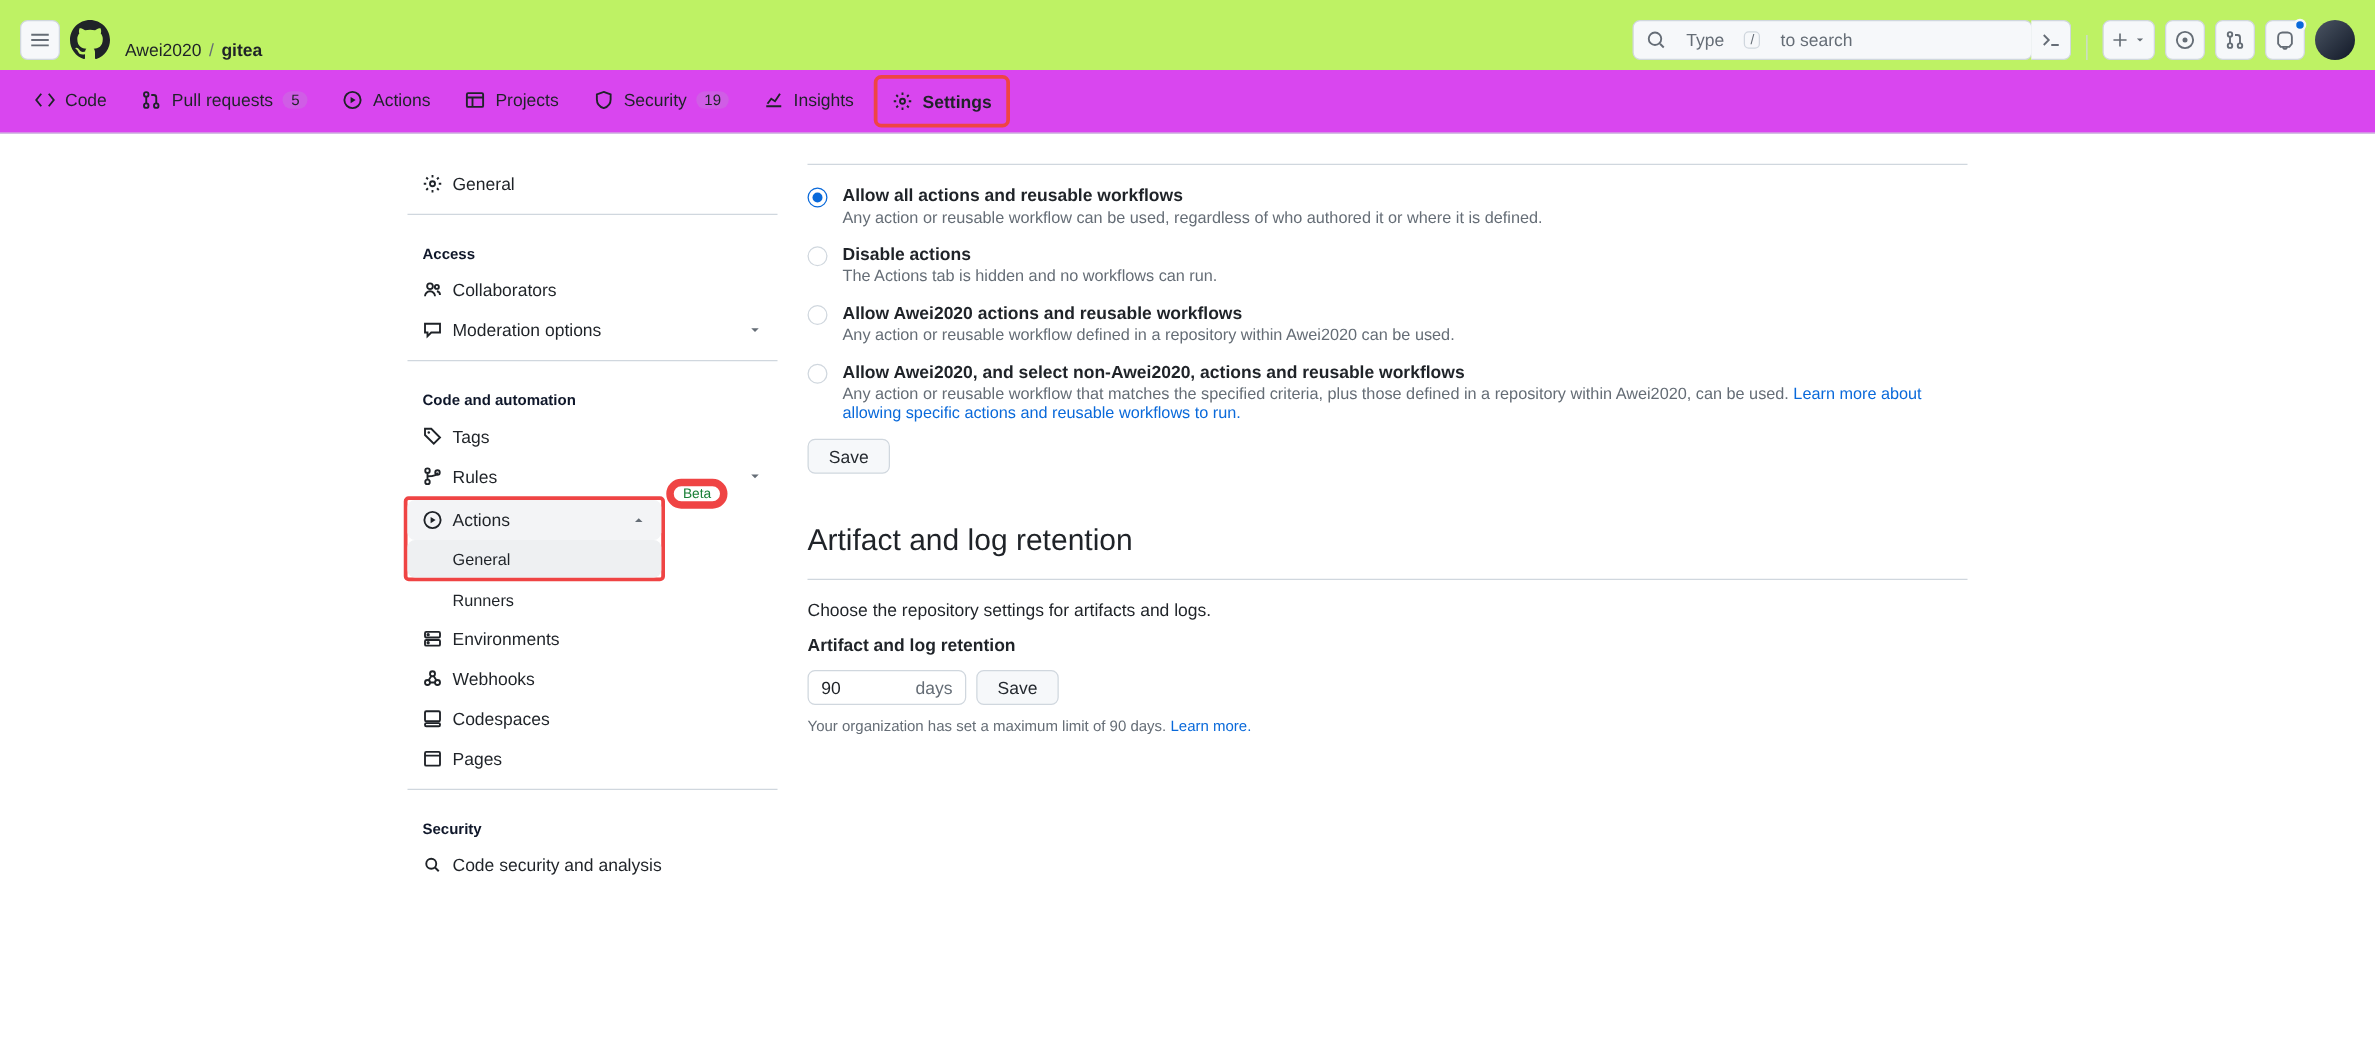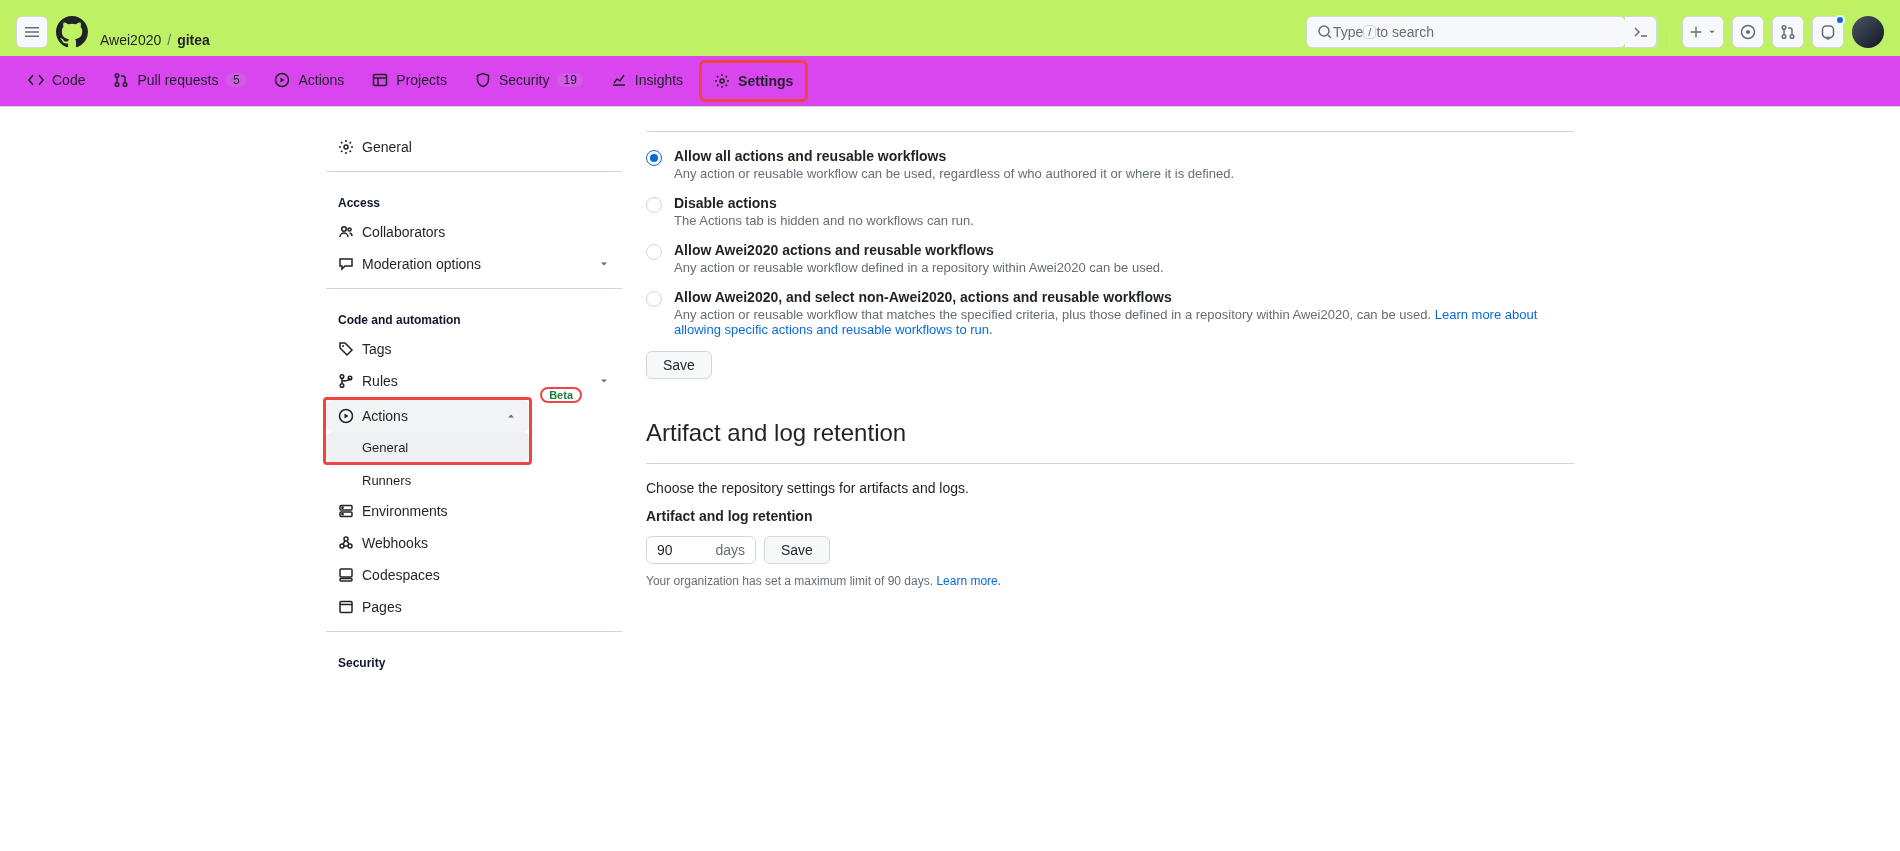--- a/index.html
+++ b/index.html
@@ -33,21 +33,21 @@
     color: #1f2328;
     display: inline-flex; align-items: center; justify-content: center;
     cursor: pointer;
   }
   .breadcrumb { display: flex; align-items: center; gap: 6px; margin-left: 4px; font-size: 14px; }
   .breadcrumb a { color: #1f2328; text-decoration: none; cursor: pointer; }
   .breadcrumb .sep { color: #656d76; }
   .breadcrumb .repo { font-weight: 600; }
   .topbar .spacer { flex: 1; }
   .search {
-    display: flex; align-items: center; gap: 0;
+    display: flex; align-items: center; gap: 16px;
     border: 1px solid #d0d7de; border-radius: 6px;
     padding: 4px 10px; width: 320px; height: 32px;
     background: #f6f8fa;
     color: #656d76;
     cursor: pointer;
   }
   .search .kbd {
     border: 1px solid #d0d7de; border-radius: 4px;
     padding: 0 4px; font-size: 11px; color: #656d76;
   }
@@ -98,22 +98,22 @@
     color: #1f2328; cursor: pointer; font-size: 14px;
     height: 32px;
   }
   .side-item .chev { margin-left: auto; color: #656d76; }
   .side-group-label { padding: 16px 12px 6px; font-size: 12px; color: #0f172a; font-weight: 600; }
   .side-divider { border-top: 1px solid #d0d7de; margin: 8px 0; }
   .side-item.sub { padding-left: 36px; font-size: 13px; height: 30px; }
   .side-item.active { background: #f3f4f6; }
   .side-item.selected { background: #eef0f2; position: relative; }
   .badge-beta {
-    border: 2px solid #ef4444; color: #1a7f37; border-radius: 20px;
-    font-size: 11px; padding: 0 7px; margin-left: auto; font-weight: 700; margin-top: 28px;
+    border: 6px solid #ef4444; color: #1a7f37; border-radius: 20px;
+    font-size: 11px; padding: 0 7px; margin-left: auto; font-weight: 400; margin-top: 28px;
   }
   .hl-red-box { border: 3px solid #ef4444; border-radius: 4px; margin-left: -3px; margin-right: 90px; }
 
   .main { flex: 1; }
   h2.section { font-size: 24px; font-weight: 400; margin: 0 0 16px 0; }
   .hr { border-bottom: 1px solid #d0d7de; margin-bottom: 16px; }
   .radio-row { display: flex; gap: 12px; align-items: flex-start; margin-bottom: 14px; }
   .radio-dot {
     width: 16px; height: 16px; border: 1px solid #d0d7de; border-radius: 50%;
     margin-top: 2px; flex-shrink: 0; cursor: pointer; position: relative;
@@ -128,21 +128,21 @@
   .btn {
     border: 1px solid #d0d7de; border-radius: 6px; background: #f6f8fa;
     padding: 5px 16px; font-size: 14px; cursor: pointer; color: #24292f;
     font-weight: 500;
   }
   .section-block { margin-top: 40px; }
   .subhead { font-weight: 600; margin: 12px 0; font-size: 14px; }
   .input-row { display: flex; gap: 8px; align-items: center; }
   .num-input {
     border: 1px solid #d0d7de; border-radius: 6px;
-    padding: 5px 10px; width: 110px; display: flex; justify-content: space-between;
+    padding: 5px 10px; width: 127px; display: flex; justify-content: space-between;
     font-size: 14px; color: #1f2328;
   }
   .num-input .unit { color: #656d76; }
   .hint { color: #656d76; font-size: 12px; margin-top: 10px; }
   svg { display: block; }
 </style>
 </head>
 <body>
 
 <div class="topbar">
@@ -372,20 +372,27 @@
       <svg width="16" height="16" viewBox="0 0 16 16" fill="none" stroke="currentColor" stroke-width="1.5">
           <rect x="2" y="2.5" width="12" height="11" rx="1"></rect>
           <path d="M2 5.5h12"></path>
         </svg>
       <span>Pages</span>
     </div>
 
     <div class="side-divider"></div>
     <div class="side-group-label">Security</div>
 
+    <div class="side-item">
+      <svg width="16" height="16" viewBox="0 0 16 16" fill="none" stroke="currentColor" stroke-width="1.5">
+          <circle cx="7" cy="7" r="4"></circle>
+          <path d="M10 10l3 3"></path>
+        </svg>
+      <span>Code security and analysis</span>
+    </div>
   </div>
 
   <div class="main">
     <div class="hr"></div>
 
     <div class="radio-row">
       <div class="radio-dot checked"></div>
       <div>
         <div class="radio-label">Allow all actions and reusable workflows</div>
         <div class="radio-desc">Any action or reusable workflow can be used, regardless of who authored it or where it is defined.</div>

